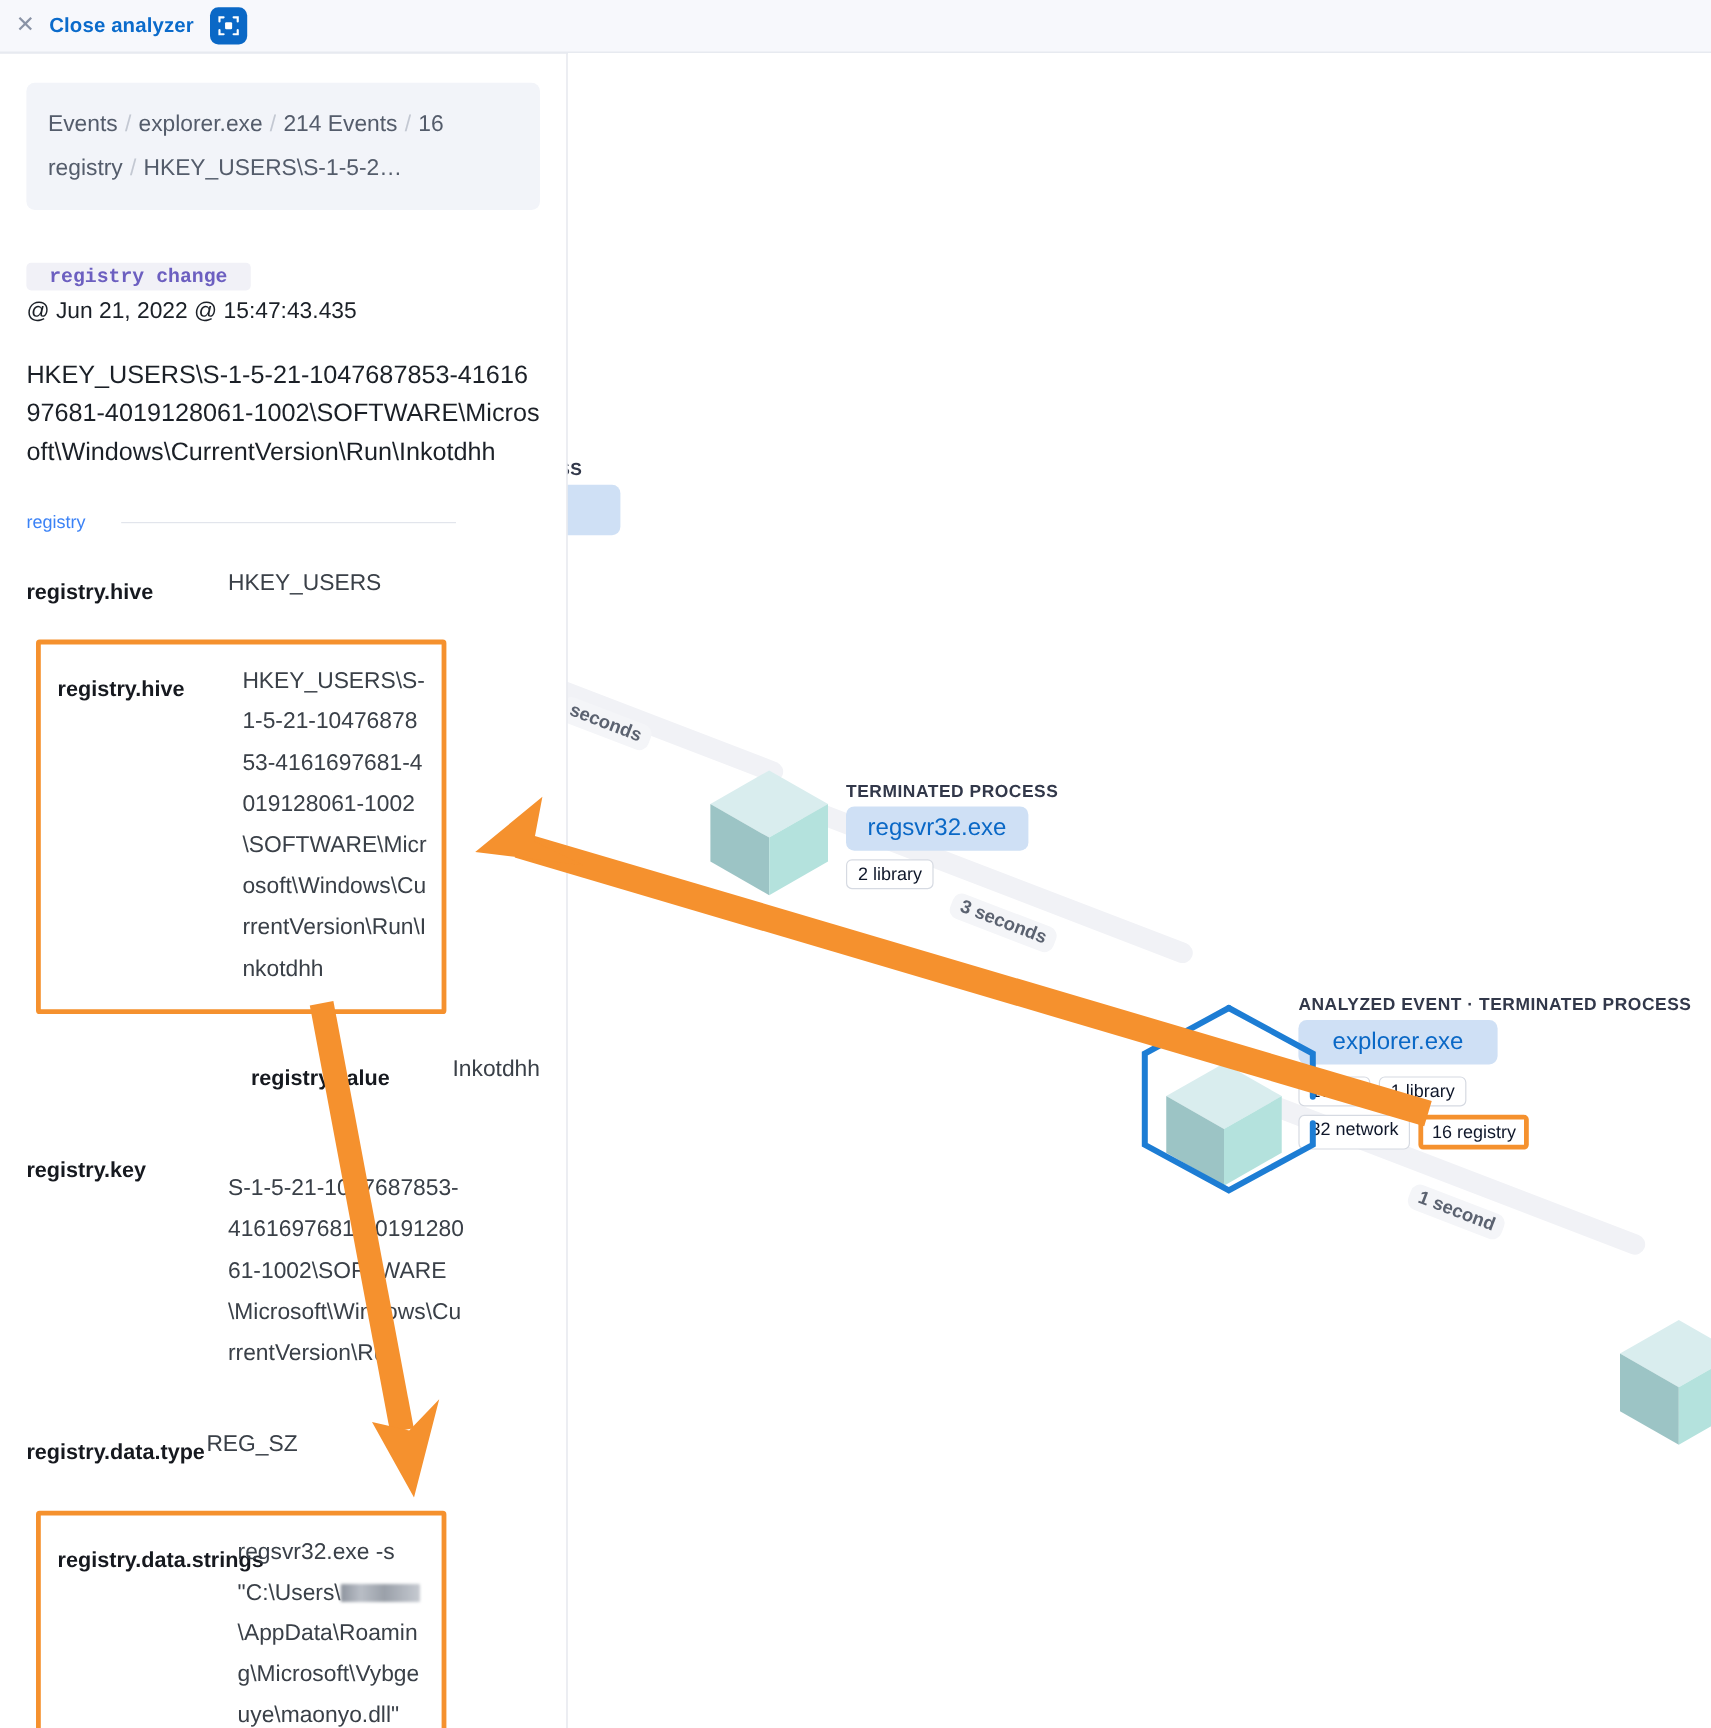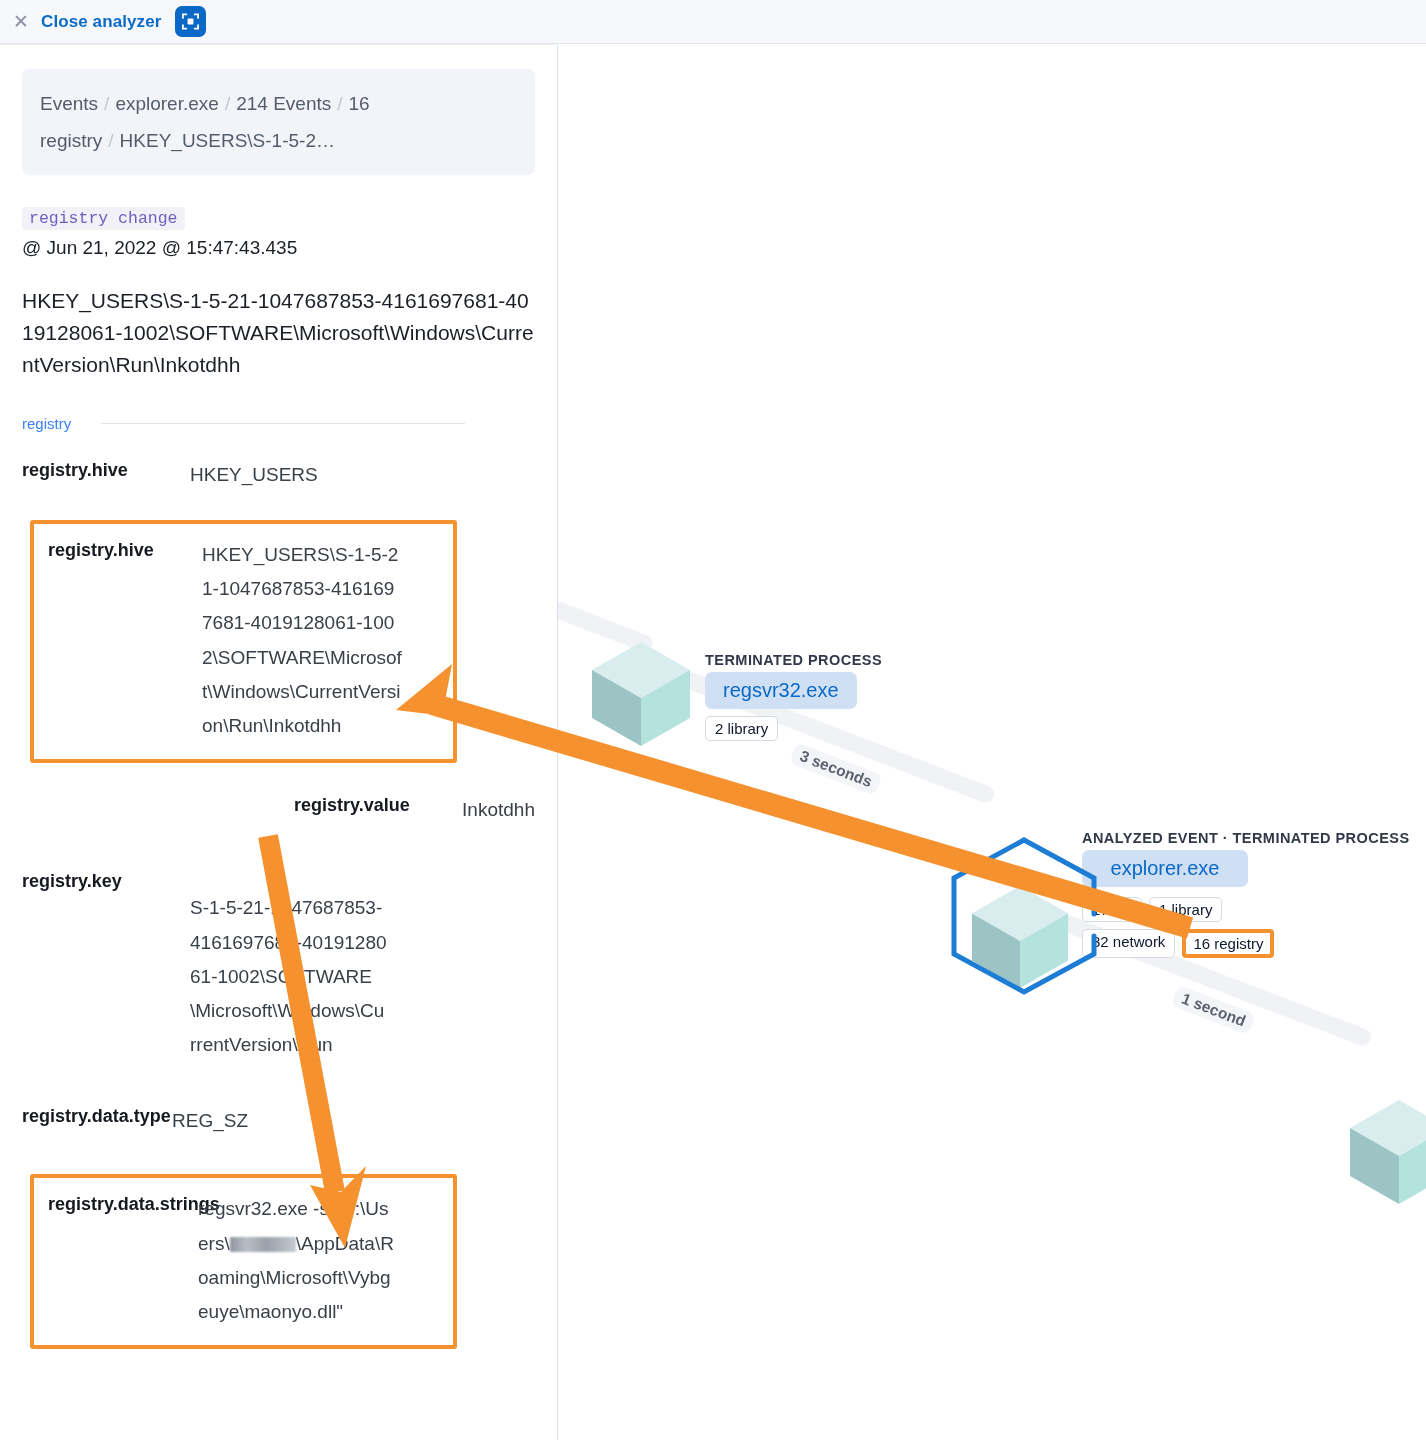--- a/index.html
+++ b/index.html
@@ -66,58 +66,59 @@
   }
   .badge.hl{
     border:4px solid #f5912e;border-radius:4px;padding:2px 7px;
   }
   .tiny-sq{width:6px;height:6px;background:#8fb6e0;margin:2px 0 0 5px;}
 
   .hex{position:absolute;z-index:6;}
 
   
   .panel{
-    position:absolute;left:0;top:44px;width:558px;height:1396px;
+    position:absolute;left:0;top:44px;width:473px;height:1396px;
     background:#ffffff;border-right:1px solid #dfe2e9;
     border-top:1px solid #eceef3;
     box-sizing:border-box;
     overflow:hidden;z-index:20;
   }
   .panel-inner{padding:24px 22px 0 22px;}
 
   .breadcrumb{
     background:#f2f4f9;border-radius:7px;padding:16px 18px;
     color:#545c6b;font-size:19px;line-height:1.95;
   }
   .crumb{cursor:pointer;}
   .crumb-sep{color:#c3c8d2;margin:0 6px;}
 
   .ev-badge{
     display:inline-block;background:#f1f1f7;color:#6c5fc0;
-    font-family:"Liberation Mono", monospace;font-size:16.5px;font-weight:400;
-    padding:2px 7px;border-radius:4px;margin-top:32px;
+    font-family:"Liberation Mono", monospace;font-size:16.5px;font-weight:700;
+    padding:2px 19px;border-radius:4px;margin-top:44px;
   }
   .ev-time{
     color:#1b2027;font-size:19px;margin-top:7px;
   }
   .ev-path{
     color:#1b2027;font-size:21px;line-height:1.52;margin-top:26px;
     word-break:break-all;
   }
 
   .sec-head{
     display:flex;align-items:center;margin-top:34px;
   }
   .sec-head .t{color:#3b82f6;font-size:15px;font-weight:400;}
   .sec-head .ln{flex:1;height:1px;background:#e2e5ec;margin-left:30px;margin-right:70px;}
 
   .row{display:flex;margin-top:26px;}
   .row .k{
     width:168px;min-width:168px;font-size:18px;font-weight:700;color:#16191f;
     line-height:1.36;
+    margin-top:11px;
   }
   .row .v{
     font-size:19px;color:#3a4048;line-height:1.8;word-break:break-all;
     max-width:200px;
   }
   .row.boxed{
     border:4px solid #f5912e;border-radius:3px;
     margin-left:8px;margin-right:78px;padding:14px 12px 16px 14px;
     margin-top:20px;
   }

